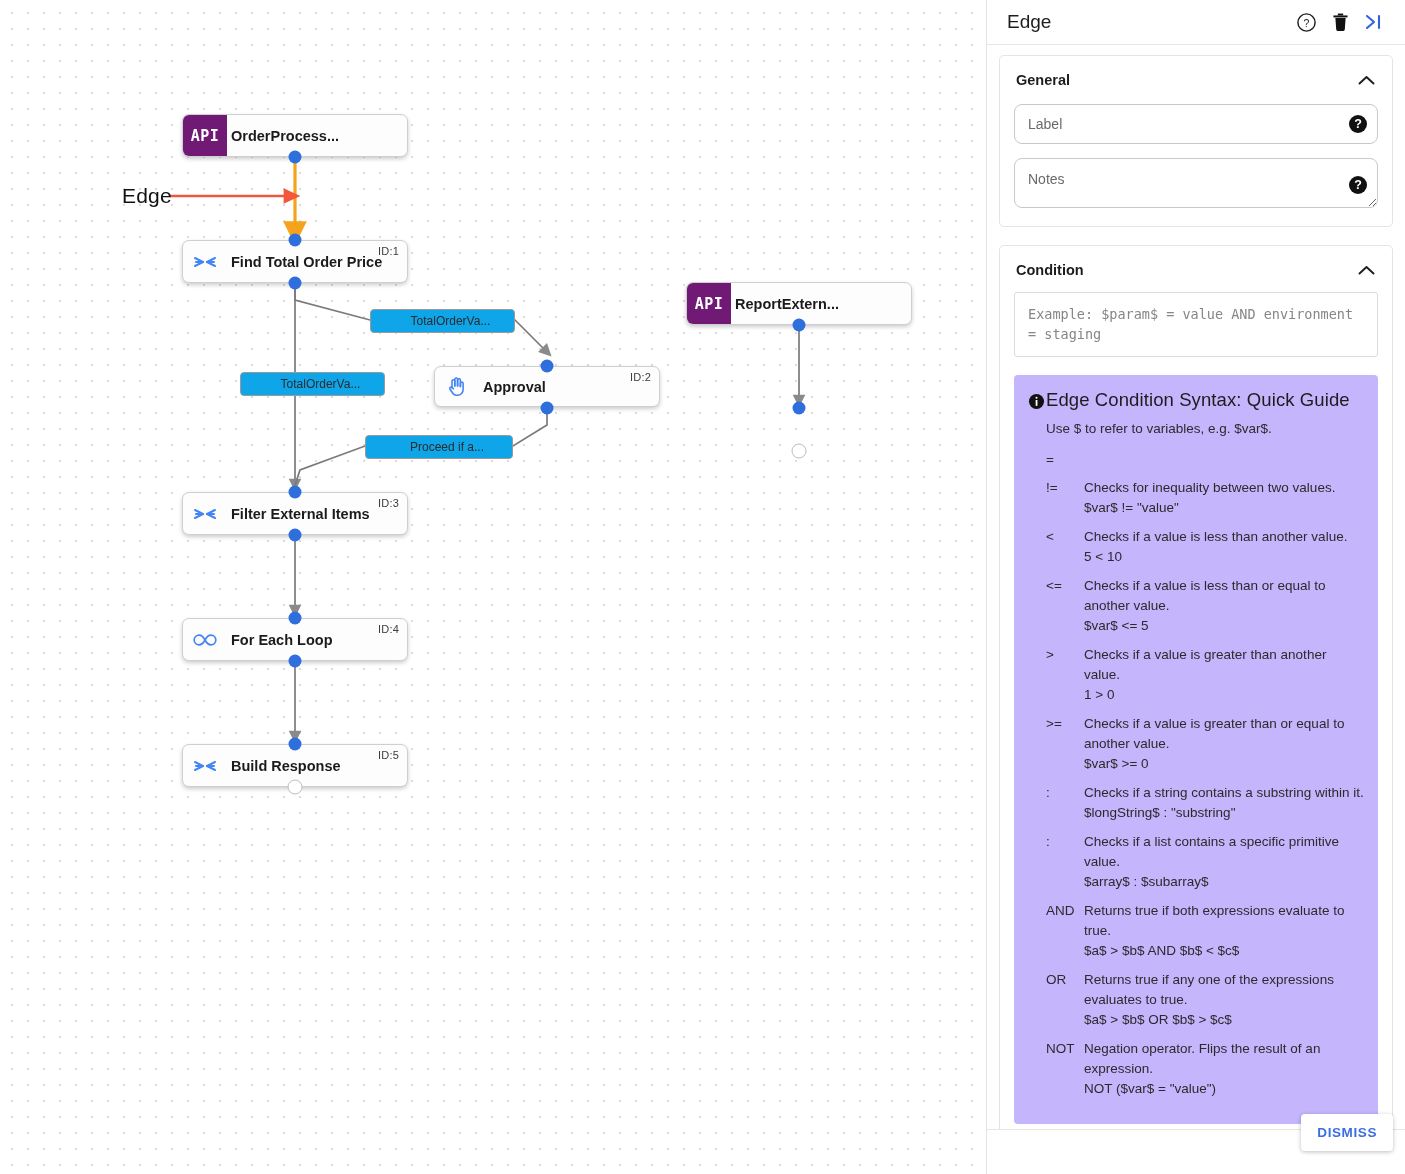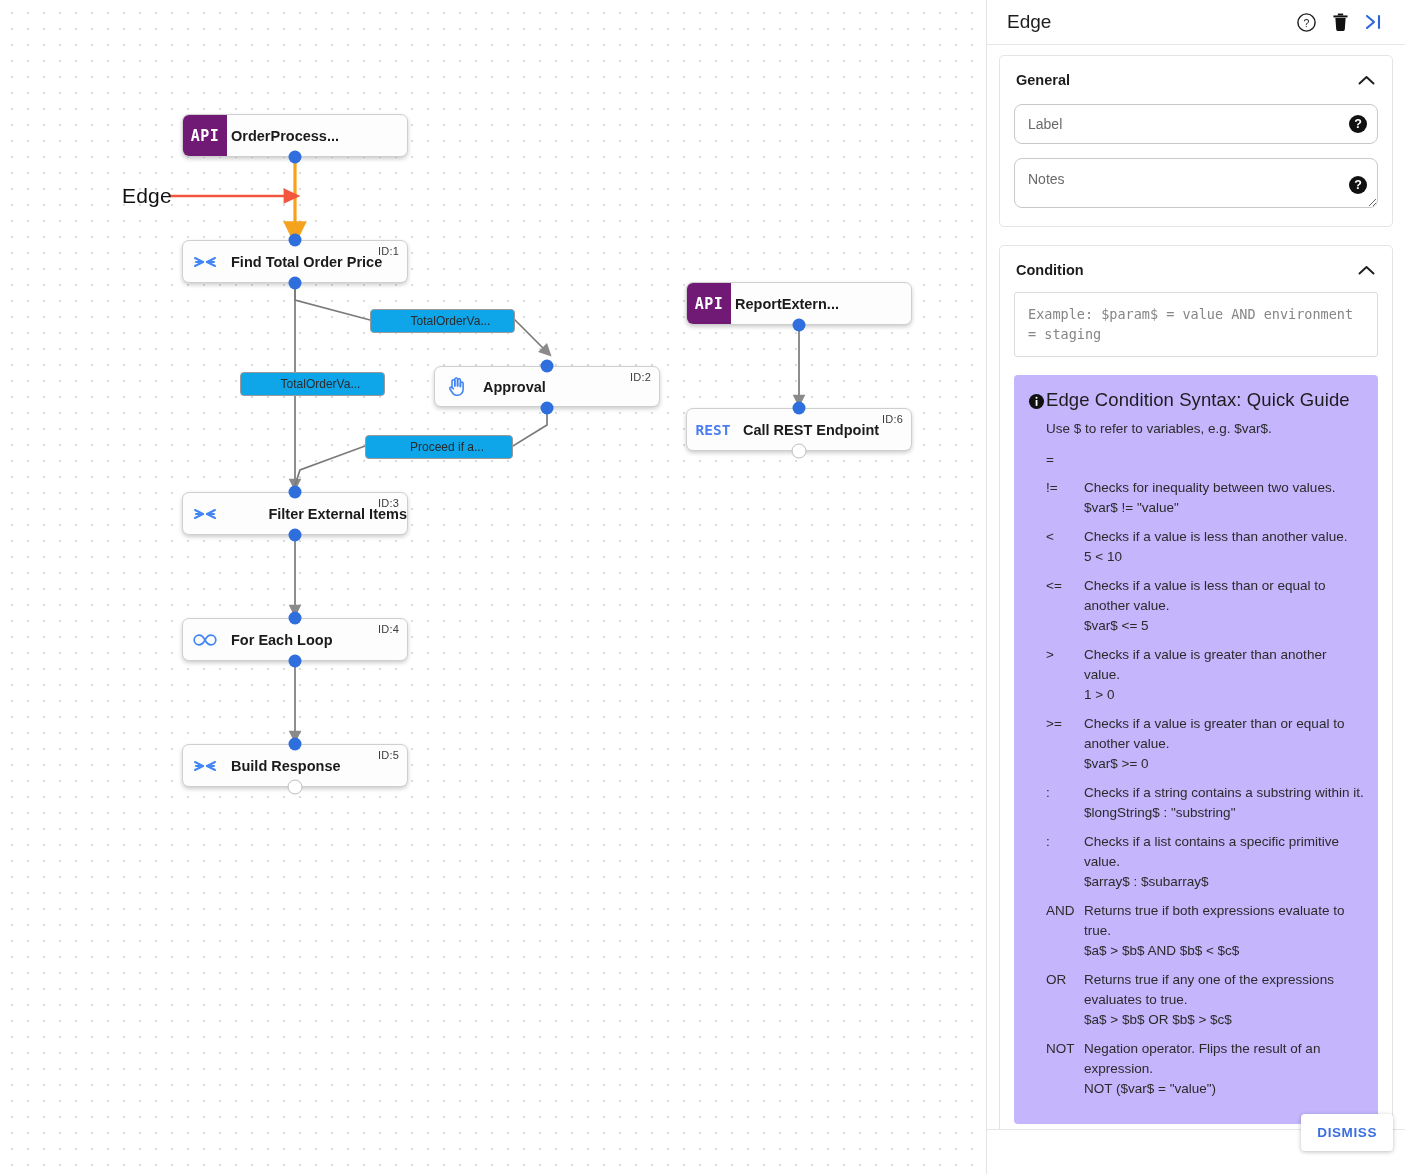--- a/index.html
+++ b/index.html
@@ -277,21 +277,21 @@
             <path d="M13.4,10.6 L13.4,7.4 a1.35,1.35 0 0 1 2.7,0 L16.1,13.2 a5.6,5.6 0 0 1 -5.6,6 h-1.2 a4.4,4.4 0 0 1 -3.5,-1.9 L3,13.2 a1.4,1.4 0 0 1 2.1,-1.8 L6.4,12.8"></path>
           </g>
         </svg>
       </div>
       <div class="ntitle">Approval</div>
       <div class="nid">ID:2</div>
     </div>
     <div class="port" style="left:547px;top:366px;"></div>
     <div class="port" style="left:547px;top:408px;"></div>
 
-    <div class="node" style="left:182px;top:492px;width:226px;height:43px;justify-content:space-between;">
+    <div class="node" style="left:182px;top:492px;width:226px;height:43px;">
       <div class="icon">
         <svg width="22" height="16" viewBox="0 0 22 16">
           <g stroke="#4285f4" stroke-width="2" fill="none" stroke-linecap="round" stroke-linejoin="round">
             <path d="M1,4 L9,8 L1,12"></path>
               <path d="M2,8 L9,8"></path>
             <path d="M21,4 L13,8 L21,12"></path>
               <path d="M20,8 L13,8"></path>
           </g>
         </svg>
       </div>
@@ -329,25 +329,20 @@
     </div>
     <div class="port" style="left:295px;top:744px;"></div>
     <div class="port hollow" style="left:295px;top:787px;"></div>
 
     <div class="node" style="left:686px;top:282px;width:226px;height:43px;">
       <div class="badge">API</div>
       <div class="ntitle">ReportExtern...</div>
     </div>
     <div class="port" style="left:799px;top:325px;"></div>
 
-    <div class="node" style="left:686px;top:408px;width:226px;height:43px;">
-      <div class="rest-badge">REST</div>
-      <div class="ntitle">Call REST Endpoint</div>
-      <div class="nid">ID:6</div>
-    </div>
     <div class="port" style="left:799px;top:408px;"></div>
     <div class="port hollow" style="left:799px;top:451px;"></div>
 
     <div class="elabel" style="left:370px;top:309px;width:145px;">TotalOrderVa...</div>
     <div class="elabel" style="left:240px;top:372px;width:145px;">TotalOrderVa...</div>
     <div class="elabel" style="left:365px;top:435px;width:148px;">Proceed if a...</div>
   </div>
 
   <div id="panel">
 

